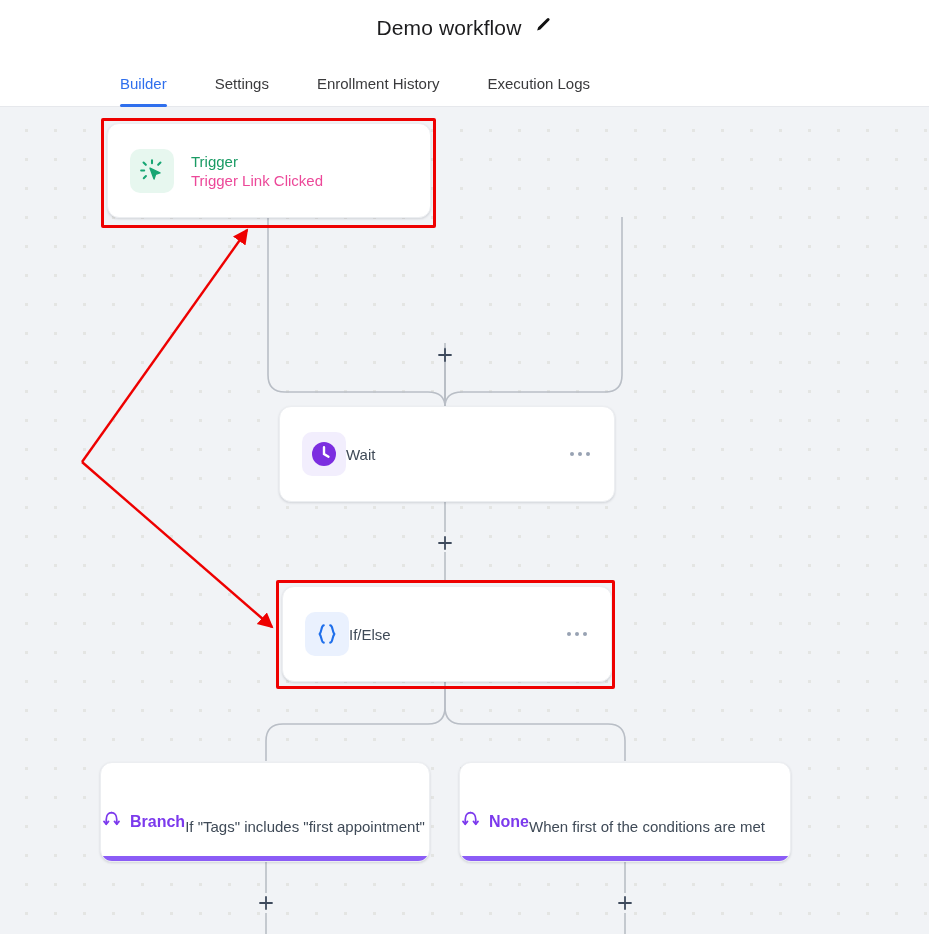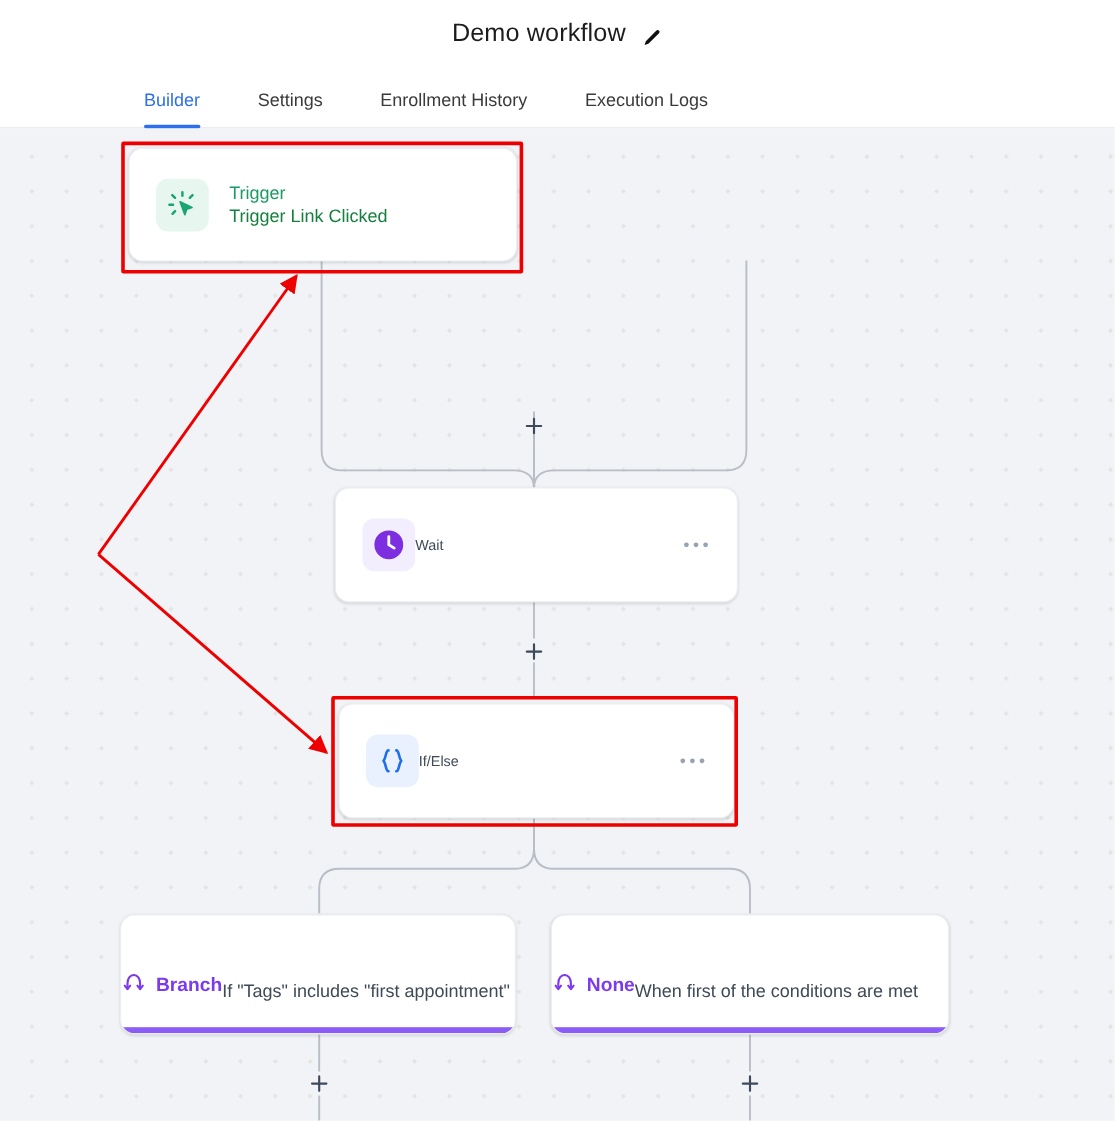--- a/index.html
+++ b/index.html
@@ -10,21 +10,21 @@
     overflow: hidden;
   }
   .app { position: relative; width: 929px; height: 934px; }
 
   
   .header {
     position: absolute; top: 0; left: 0; width: 929px; height: 56px;
     background: #ffffff;
     display: flex; align-items: center; justify-content: center;
   }
-  .title-wrap { display: flex; align-items: flex-end; gap: 14px; }
+  .title-wrap { display: flex; align-items: flex-start; gap: 14px; }
   .wf-title {
     font-size: 21px; color: #1c1c1e; font-weight: 400; letter-spacing: .1px;
   }
   .edit-icon { display: inline-flex; align-items: center; cursor: pointer; }
 
   
   .tabs {
     position: absolute; top: 56px; left: 0; width: 929px; height: 51px;
     background: #ffffff; border-bottom: 1px solid #e6e8ec;
     display: flex; align-items: flex-end; padding-left: 120px; gap: 0;
@@ -60,22 +60,22 @@
   .node-row { display: flex; align-items: center; height: 100%; padding-left: 22px; }
   .node-ico {
     width: 44px; height: 44px; border-radius: 10px;
     display: flex; align-items: center; justify-content: center; flex: 0 0 auto;
   }
   .ico-green { background: #e7f7ef; }
   .ico-purple { background: #f2eefd; }
   .ico-blue { background: #eaf1fe; }
   .node-text { margin-left: 17px; display: flex; flex-direction: column; gap: 2px; }
   .node-title-green { font-size: 15px; color: #1a9b64; font-weight: 400; }
-  .node-sub { font-size: 15px; color: #15803d; }
-  .node-label { font-size: 12px; color: #3f4a57; }
+  .node-sub { font-size: 15px; color: #ec4899; }
+  .node-label { font-size: 15px; color: #3f4a57; }
   .dots {
     position: absolute; right: 24px; top: 50%; transform: translateY(-50%);
     display: flex; gap: 4px; cursor: pointer;
   }
   .dots i { width: 4px; height: 4px; border-radius: 50%; background: #98a2b3; display: block; }
 
   
   .add-trigger {
     position: absolute; background: #eef4ff; border: 2px dashed #5a8df5;
     border-radius: 12px;

